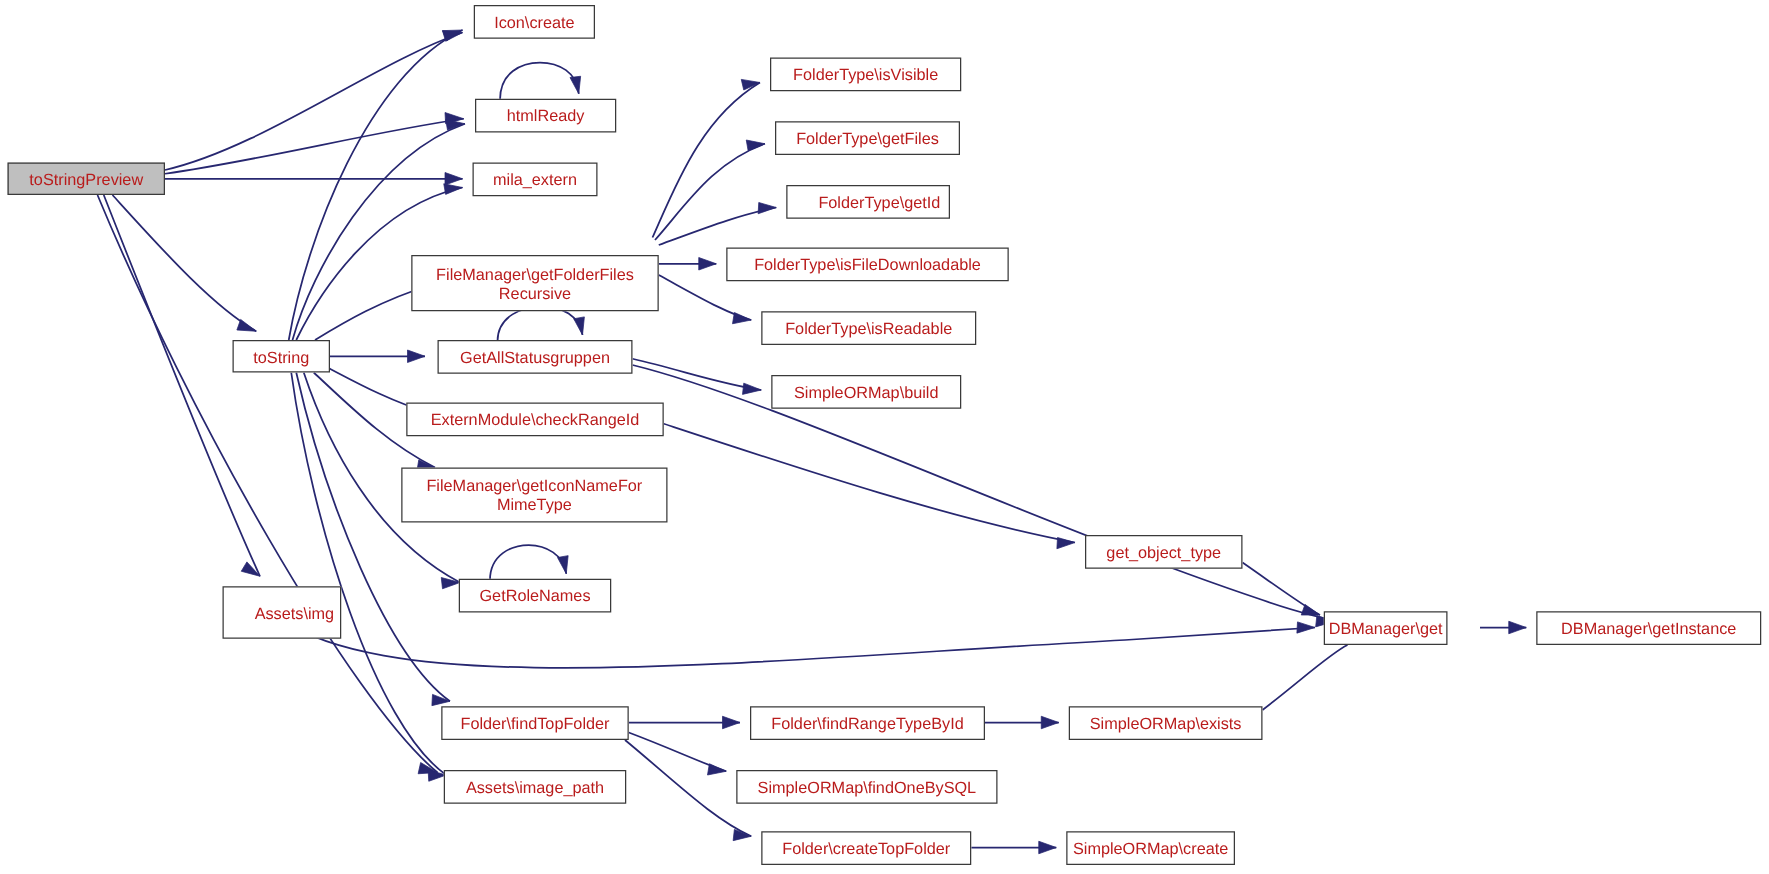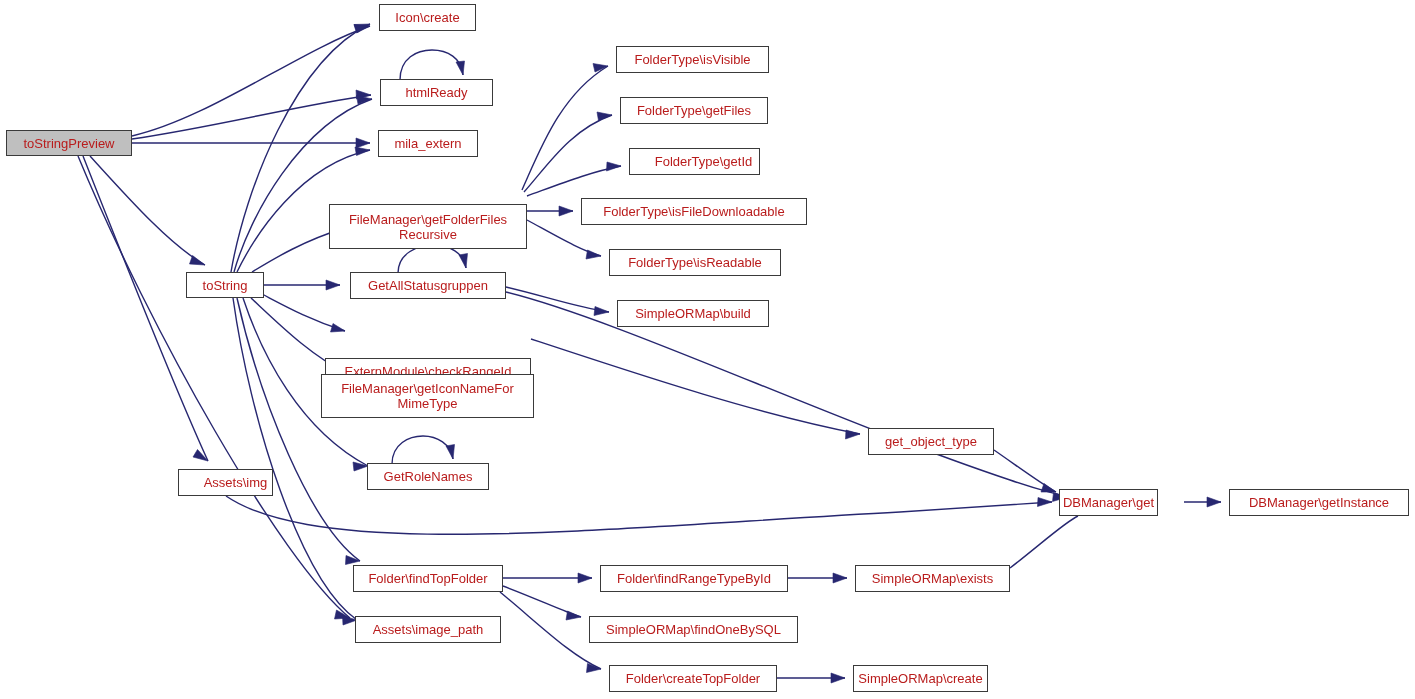--- a/index.html
+++ b/index.html
@@ -227,26 +227,26 @@
       <div class="node-box" style="left: 329px; top: 182px; width: 198px; height: 45px; margin-top: 22px;"><span class="node-label">FileManager\getFolderFiles
 Recursive</span></div>
       <div class="node-box" style="left: 616px; top: 46px; width: 153px; height: 27px;"><span class="node-label">FolderType\isVisible</span></div>
       <div class="node-box" style="left: 620px; top: 97px; width: 148px; height: 27px;"><span class="node-label">FolderType\getFiles</span></div>
       <div class="node-box" style="left: 629px; top: 148px; width: 131px; height: 27px; padding-left: 18px;"><span class="node-label">FolderType\getId</span></div>
       <div class="node-box" style="left: 581px; top: 198px; width: 226px; height: 27px;"><span class="node-label">FolderType\isFileDownloadable</span></div>
       <div class="node-box" style="left: 609px; top: 249px; width: 172px; height: 27px; align-items: center;"><span class="node-label">FolderType\isReadable</span></div>
       <div class="node-box" style="left: 186px; top: 272px; width: 78px; height: 26px;"><span class="node-label">toString</span></div>
       <div class="node-box" style="left: 350px; top: 272px; width: 156px; height: 27px;"><span class="node-label">GetAllStatusgruppen</span></div>
       <div class="node-box" style="left: 617px; top: 300px; width: 152px; height: 27px;"><span class="node-label">SimpleORMap\build</span></div>
-      <div class="node-box" style="left: 325px; top: 322px; width: 206px; height: 27px; margin-top: 36px;"><span class="node-label">ExternModule\checkRangeId</span></div>
+      <div class="node-box" style="left: 325px; top: 322px; width: 206px; height: 27px;"><span class="node-label">ExternModule\checkRangeId</span></div>
       <div class="node-box" style="left: 321px; top: 374px; width: 213px; height: 44px;"><span class="node-label">FileManager\getIconNameFor
 MimeType</span></div>
       <div class="node-box" style="left: 868px; top: 428px; width: 126px; height: 27px;"><span class="node-label">get_object_type</span></div>
       <div class="node-box" style="left: 367px; top: 463px; width: 122px; height: 27px;"><span class="node-label">GetRoleNames</span></div>
-      <div class="node-box" style="left: 178px; top: 469px; width: 95px; height: 27px; padding-left: 20px;"><span class="node-label">Assets\img</span></div>
+      <div class="node-box" style="left: 178px; top: 469px; width: 95px; height: 42px; padding-left: 20px;"><span class="node-label">Assets\img</span></div>
       <div class="node-box" style="left: 1059px; top: 489px; width: 99px; height: 27px;"><span class="node-label">DBManager\get</span></div>
       <div class="node-box" style="left: 1229px; top: 489px; width: 180px; height: 27px;"><span class="node-label">DBManager\getInstance</span></div>
       <div class="node-box" style="left: 353px; top: 565px; width: 150px; height: 27px;"><span class="node-label">Folder\findTopFolder</span></div>
       <div class="node-box" style="left: 600px; top: 565px; width: 188px; height: 27px;"><span class="node-label">Folder\findRangeTypeById</span></div>
       <div class="node-box" style="left: 855px; top: 565px; width: 155px; height: 27px;"><span class="node-label">SimpleORMap\exists</span></div>
       <div class="node-box" style="left: 355px; top: 616px; width: 146px; height: 27px;"><span class="node-label">Assets\image_path</span></div>
       <div class="node-box" style="left: 589px; top: 616px; width: 209px; height: 27px;"><span class="node-label">SimpleORMap\findOneBySQL</span></div>
       <div class="node-box" style="left: 609px; top: 665px; width: 168px; height: 27px;"><span class="node-label">Folder\createTopFolder</span></div>
       <div class="node-box" style="left: 853px; top: 665px; width: 135px; height: 27px;"><span class="node-label">SimpleORMap\create</span></div>
     </div>

